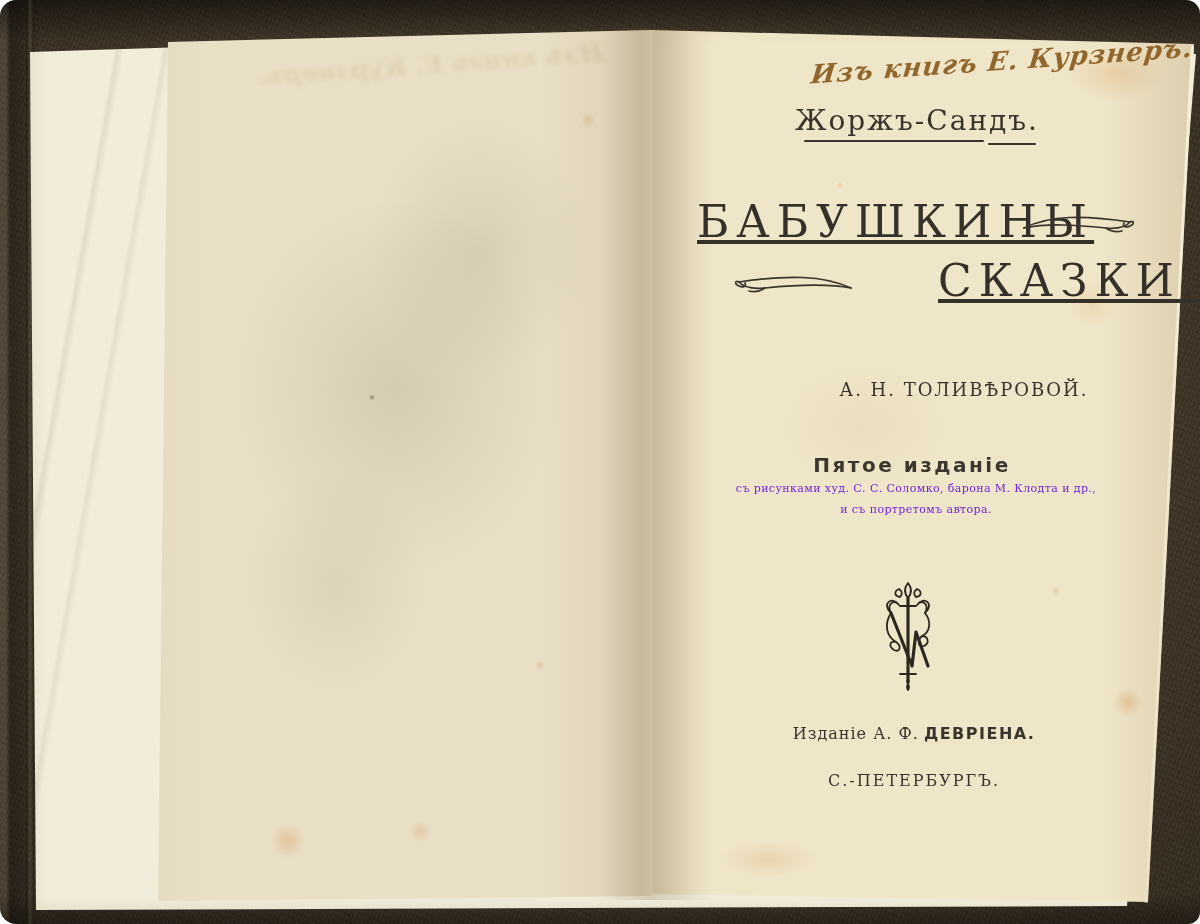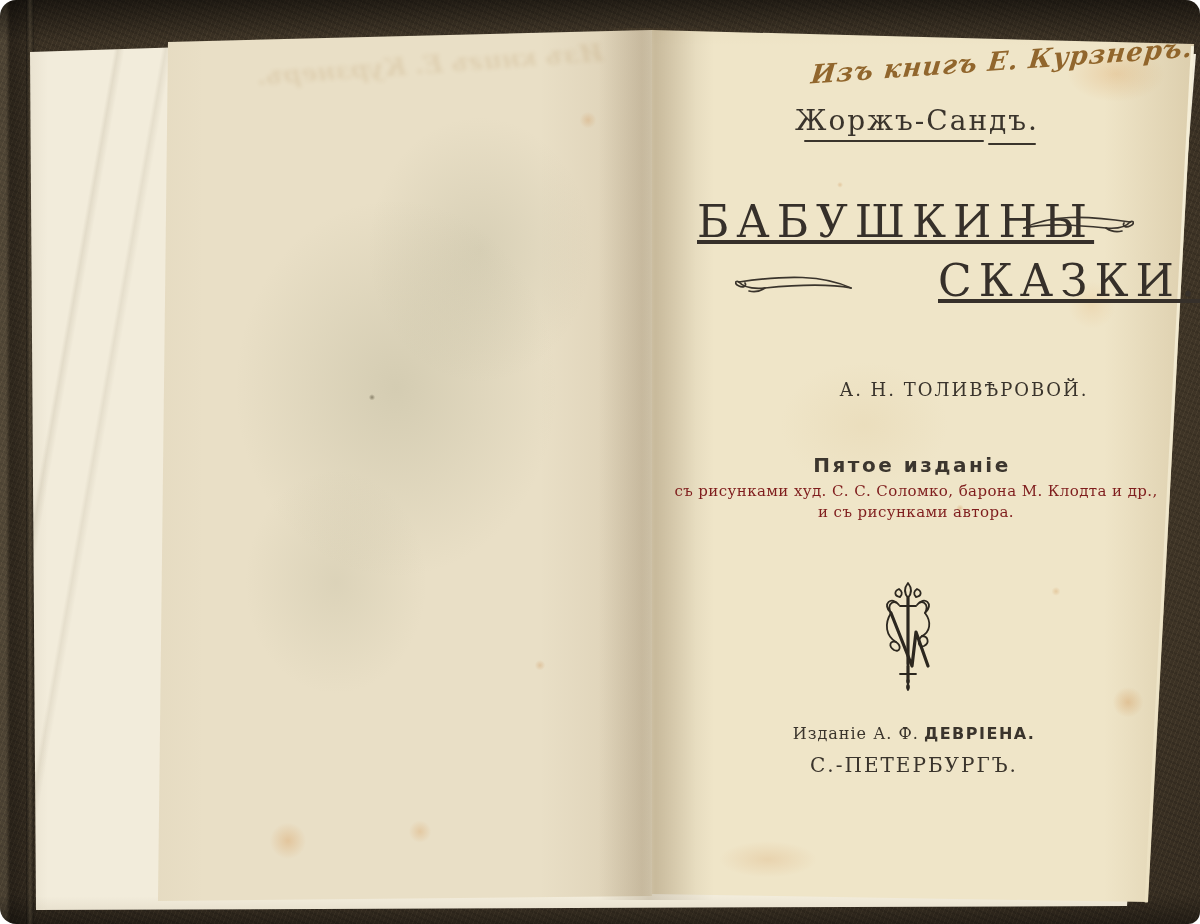--- a/index.html
+++ b/index.html
@@ -87,29 +87,29 @@
   .title-2{left:938px;top:255px;}
   .flourish{stroke:#3a342c;fill:none;stroke-width:1.7;stroke-linecap:round;}
   .flourish-right{left:1022px;top:211px;}
   .flourish-left{left:735px;top:271px;}
 
   .trans-1{left:916px;top:357px;font-size:15px;letter-spacing:1.5px;}
   .trans-2{left:916px;top:379px;font-size:18px;letter-spacing:2px;font-weight:normal;margin-left:48px;}
 
   .edition{left:912px;top:453px;font-family:"DejaVu Sans",sans-serif;font-size:20px;
     letter-spacing:2.5px;font-weight:bold;color:#3c362e;}
-  .illus{font-size:15px;letter-spacing:0.4px;color:#7f1d1d;}
+  .illus{font-size:11px;letter-spacing:0.4px;color:#6d28d9;}
   .illus-1{left:916px;top:482px;}
   .illus-2{left:916px;top:503px;}
 
   .monogram{left:908px;top:580px;transform:translateX(-50%);}
   .monogram path{stroke:#2c271f;fill:none;stroke-width:3.2;stroke-linecap:round;stroke-linejoin:round;}
   .monogram .thin{stroke-width:1.8;}
 
-  .city{left:914px;top:753px;font-size:20px;letter-spacing:2px;}
+  .city{left:914px;top:771px;font-size:16px;letter-spacing:2px;}
   .publisher{left:914px;top:724px;font-size:16px;}
   .publisher .prefix{letter-spacing:1px;}
   .publisher .name{font-family:"DejaVu Sans",sans-serif;font-weight:bold;letter-spacing:1.5px;}
 </style>
 </head>
 <body>
 
 <div class="scene">
 
   <div class="abs cover"></div>
@@ -143,21 +143,21 @@
     <path class="flourish" d="M116 17 C90 12 60 14 30 17 C18 18 8 16 4 11"></path>
     <path class="flourish" d="M4 11 C0 9 -1 13 4 15 C8 17 12 15 10 12"></path>
     <path class="flourish" d="M30 17 q-7 5 -16 3"></path>
   </svg>
   <div class="abs title-line title-2">СКАЗКИ.</div>
 
   <div class="abs center ink trans-2">А. Н. ТОЛИВѢРОВОЙ.</div>
 
   <div class="abs center edition">Пятое изданіе</div>
   <div class="abs center illus illus-1">съ рисунками худ. С. С. Соломко, барона М. Клодта и др.,</div>
-  <div class="abs center illus illus-2">и съ рисунками автора.</div>
+  <div class="abs center illus illus-2">и съ портретомъ автора.</div>
 
   <svg class="abs monogram" width="64" height="112" viewBox="0 0 64 112">
     <path class="thin" d="M32 3 C28 8 28 13 32 18 C36 13 36 8 32 3 Z"></path>
     <path class="thin" d="M23 9 C18 11 18 16 24 17 C27 14 26 11 23 9 Z"></path>
     <path class="thin" d="M41 9 C46 11 46 16 40 17 C37 14 38 11 41 9 Z"></path>
     <path d="M32 18 L32 84"></path>
     <path class="thin" d="M24 26 L40 26"></path>
     <path class="thin" d="M15 33 C5 24 16 15 23 25 C19 19 10 23 15 33 Z"></path>
     <path class="thin" d="M49 33 C59 24 48 15 41 25 C45 19 54 23 49 33 Z"></path>
     <path d="M15 33 L36 86 L40 52 L52 86"></path>

